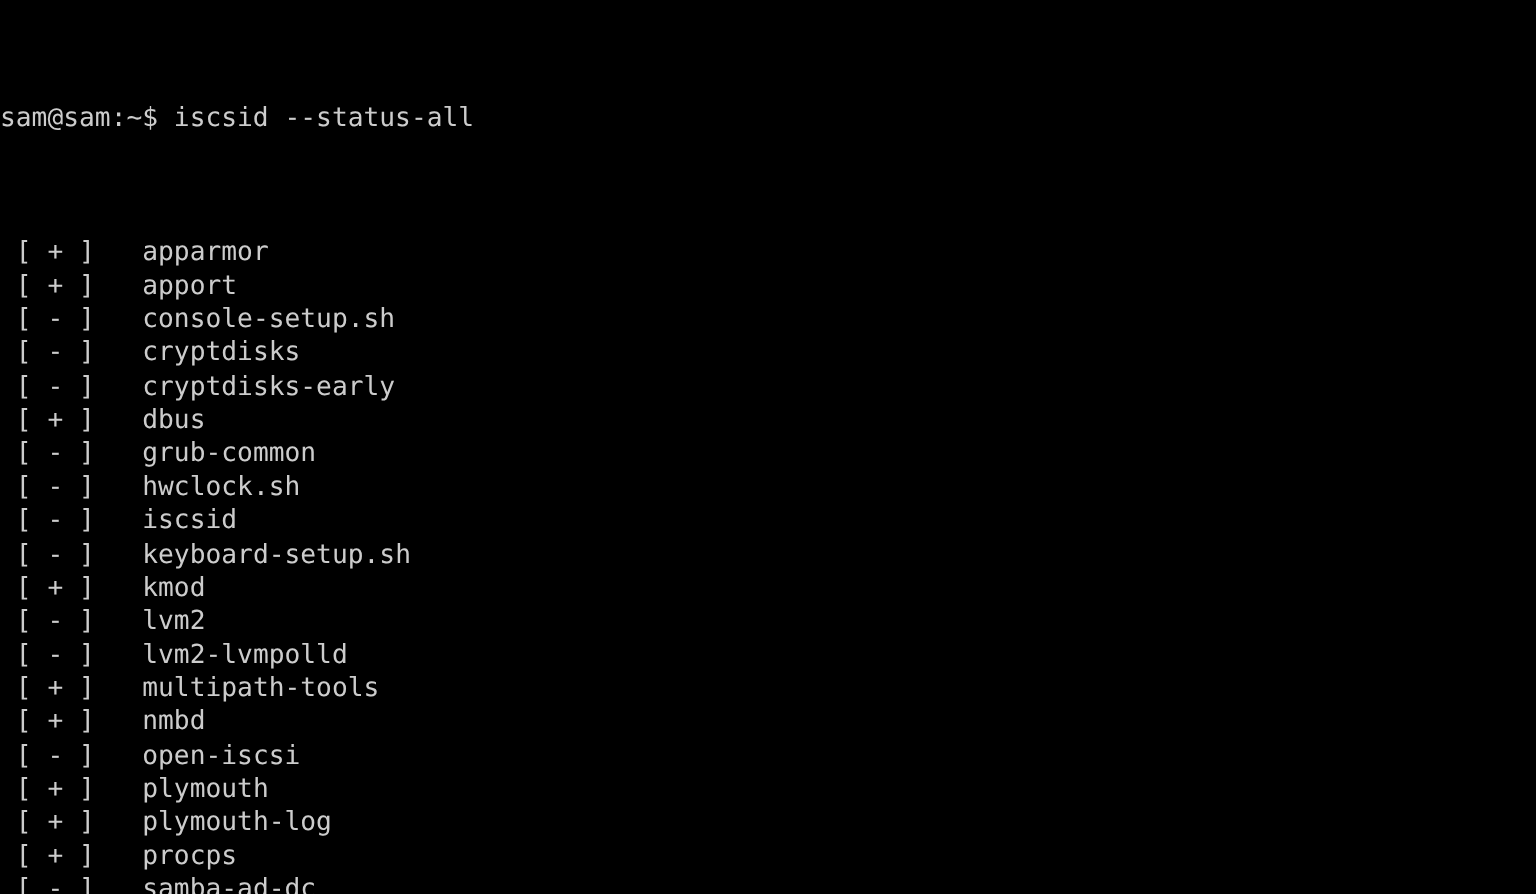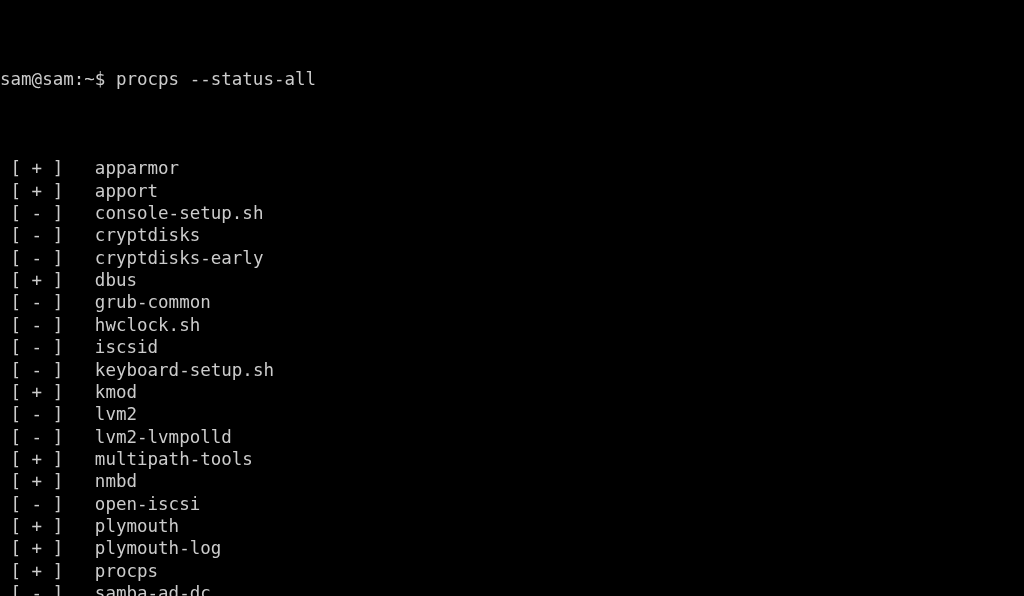--- a/index.html
+++ b/index.html
@@ -43,20 +43,20 @@
   .prompt-line, .service-line {
     color: #cccccc;
   }
 </style>
 </head>
 <body>
 
 <div id="terminal">
   <div class="screen">
 
-    <div class="line prompt-line">sam@sam:~$ procps --status-all</div>
+    <div class="line prompt-line">sam@sam:~$ iscsid --status-all</div>
 
     <div id="service-list"><div class="line service-line"><span> [ </span><span>+</span><span> ]   </span><span>apparmor</span></div><div class="line service-line"><span> [ </span><span>+</span><span> ]   </span><span>apport</span></div><div class="line service-line"><span> [ </span><span>-</span><span> ]   </span><span>console-setup.sh</span></div><div class="line service-line"><span> [ </span><span>-</span><span> ]   </span><span>cryptdisks</span></div><div class="line service-line"><span> [ </span><span>-</span><span> ]   </span><span>cryptdisks-early</span></div><div class="line service-line"><span> [ </span><span>+</span><span> ]   </span><span>dbus</span></div><div class="line service-line"><span> [ </span><span>-</span><span> ]   </span><span>grub-common</span></div><div class="line service-line"><span> [ </span><span>-</span><span> ]   </span><span>hwclock.sh</span></div><div class="line service-line"><span> [ </span><span>-</span><span> ]   </span><span>iscsid</span></div><div class="line service-line"><span> [ </span><span>-</span><span> ]   </span><span>keyboard-setup.sh</span></div><div class="line service-line"><span> [ </span><span>+</span><span> ]   </span><span>kmod</span></div><div class="line service-line"><span> [ </span><span>-</span><span> ]   </span><span>lvm2</span></div><div class="line service-line"><span> [ </span><span>-</span><span> ]   </span><span>lvm2-lvmpolld</span></div><div class="line service-line"><span> [ </span><span>+</span><span> ]   </span><span>multipath-tools</span></div><div class="line service-line"><span> [ </span><span>+</span><span> ]   </span><span>nmbd</span></div><div class="line service-line"><span> [ </span><span>-</span><span> ]   </span><span>open-iscsi</span></div><div class="line service-line"><span> [ </span><span>+</span><span> ]   </span><span>plymouth</span></div><div class="line service-line"><span> [ </span><span>+</span><span> ]   </span><span>plymouth-log</span></div><div class="line service-line"><span> [ </span><span>+</span><span> ]   </span><span>procps</span></div><div class="line service-line"><span> [ </span><span>-</span><span> ]   </span><span>samba-ad-dc</span></div></div>
 
     
 
   </div>
 </div>
 
 </body></html>

